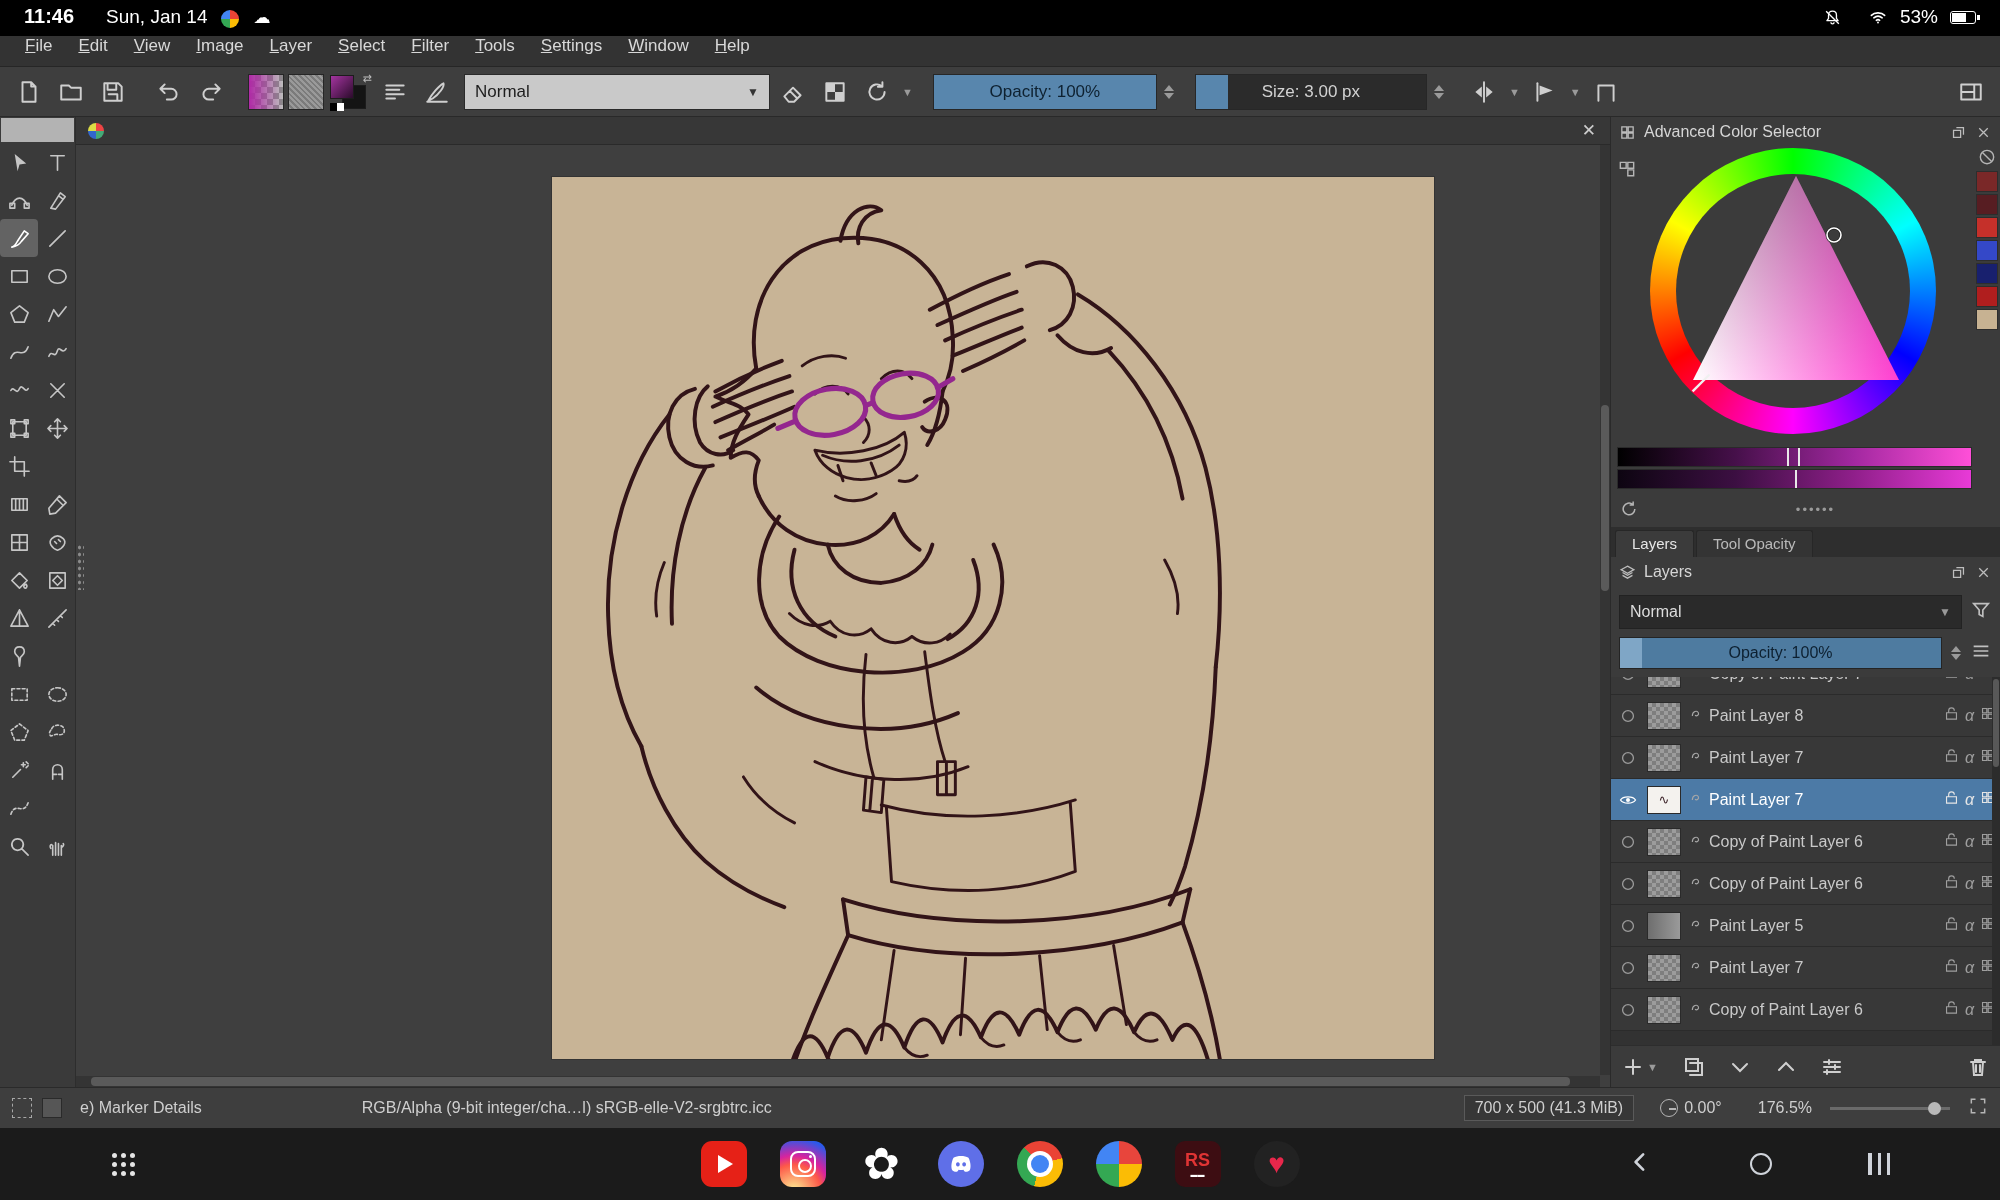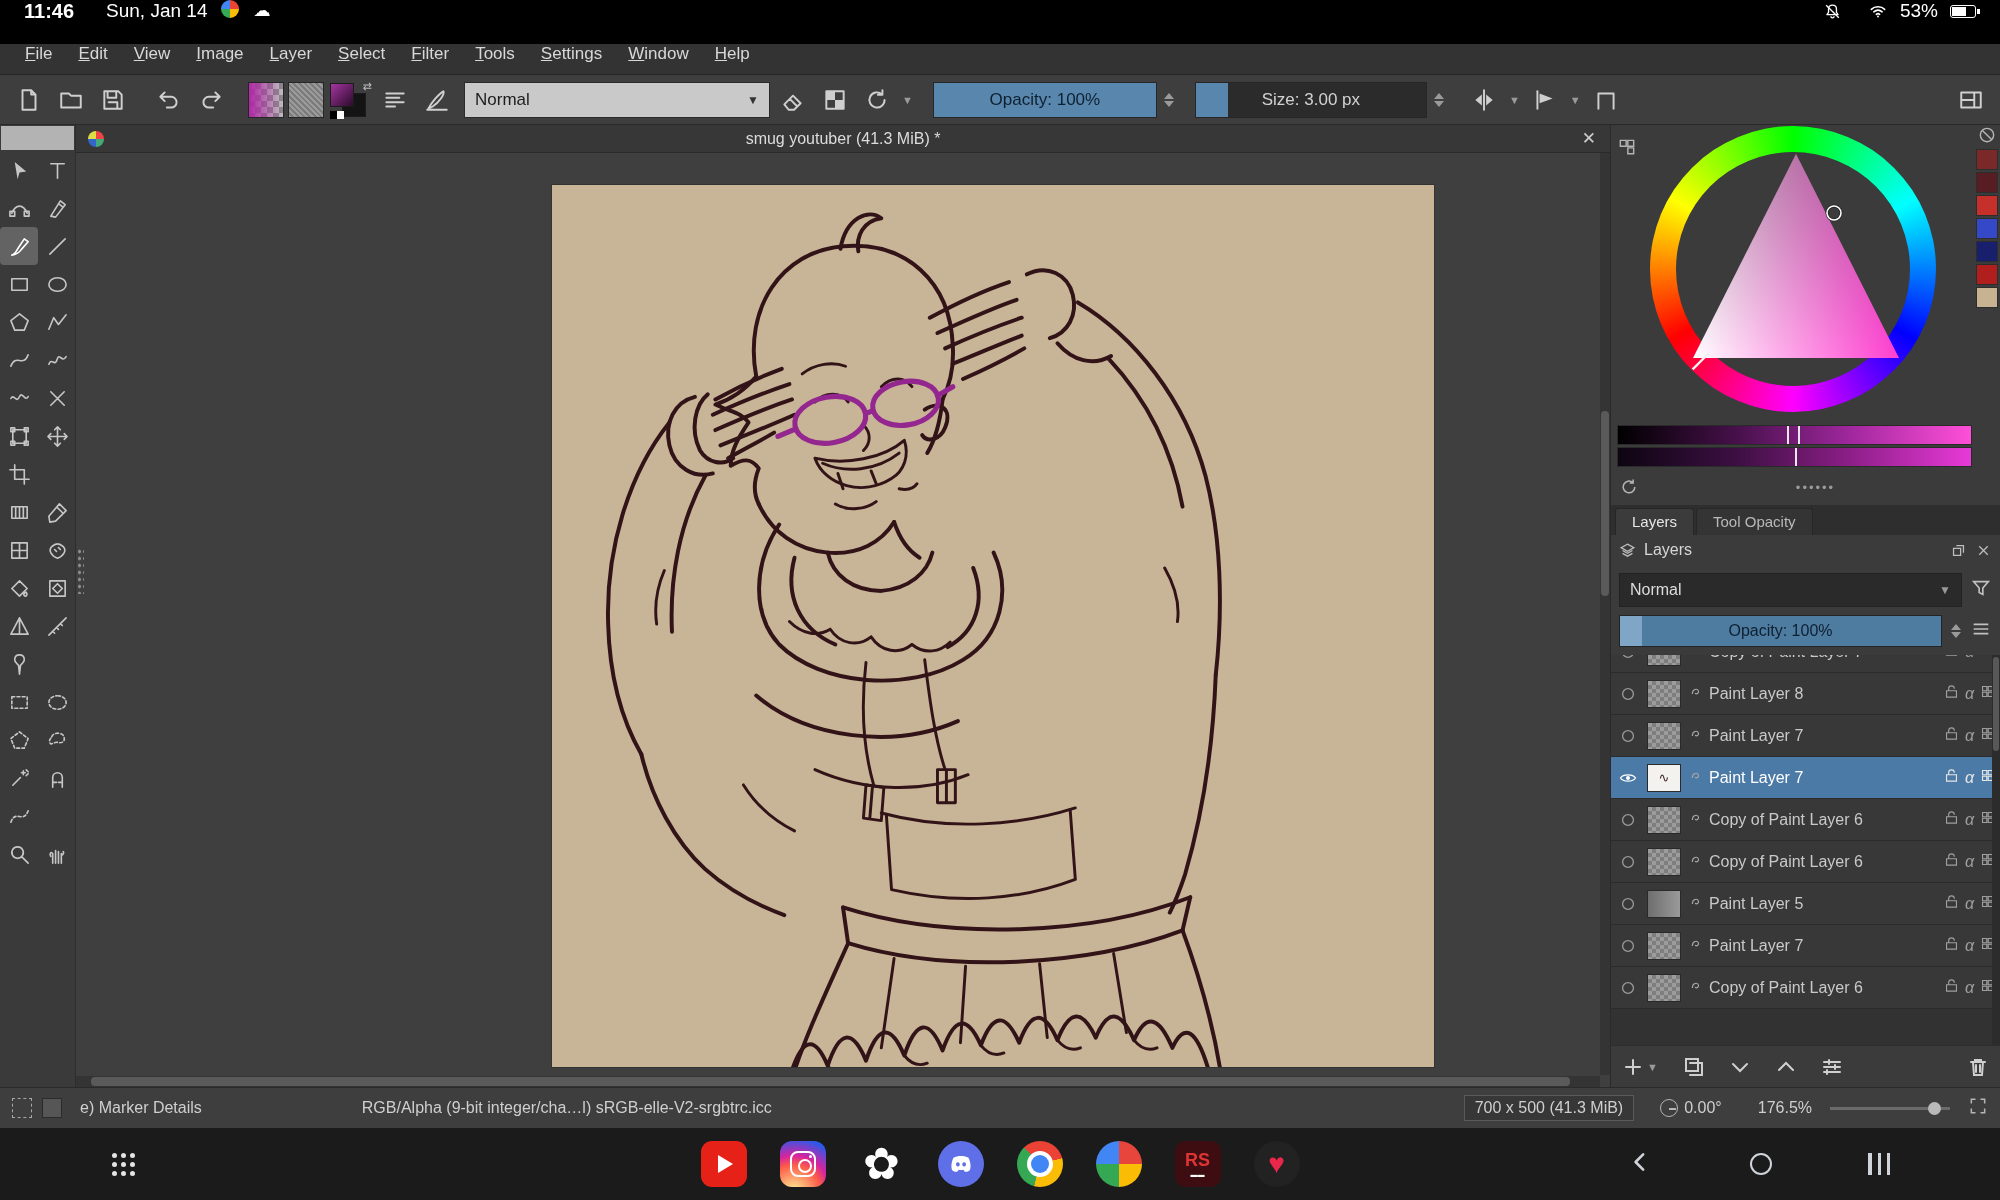--- a/index.html
+++ b/index.html
@@ -1,22 +1,22 @@
 <!DOCTYPE html>
 <html style="--canvas-bg: #c8b496; --line-color: #321418; --glasses-color: #94278f; --accent-blue: #5886ad; --slider-blue: #4e7ba0; --selection-blue: #4c7aa6;"><head>
 <meta charset="utf-8">
 <style>
   * { margin:0; padding:0; box-sizing:border-box; }
   html,body { width:2000px; height:1200px; overflow:hidden; background:#000;
     font-family:"Liberation Sans", sans-serif; -webkit-font-smoothing:antialiased; }
   #screen { width:2000px; height:1200px; display:flex; flex-direction:column; }
 
   
-  #android-bar { height:44px; background:#000; color:#fff; display:flex; align-items:flex-start;
-    padding:0 24px; font-size:19px; flex:0 0 auto; }
+  #android-bar { height:36px; background:#000; color:#fff; display:flex; align-items:flex-end;
+    padding:8px 24px; font-size:19px; flex:0 0 auto; }
   #android-bar .time { font-weight:bold; font-size:20px; }
   #android-bar .date { margin-left:32px; font-size:19px; }
   .abar-ic { margin-left:14px; display:inline-flex; align-items:center; }
   .pinwheel { width:18px; height:18px; border-radius:50%;
     background:conic-gradient(#ea4335 0 25%, #fbbc05 0 50%, #34a853 0 75%, #4285f4 0 100%); }
   .cloud-g { font-size:17px; color:#fff; }
   #android-right { margin-left:auto; display:flex; align-items:center; gap:12px; }
   .batt { width:26px; height:13px; border:1.5px solid #fff; border-radius:3px; position:relative; }
   .batt::after { content:""; position:absolute; right:-5px; top:3px; width:3px; height:5px; background:#fff; }
   .batt i { position:absolute; left:1px; top:1px; bottom:1px; width:57%; background:#fff; }
@@ -548,21 +548,20 @@
             <svg viewBox="0 0 24 24" class="">
               <path d="M7,21 V11 M10,21 V8 M13,21 V9 M16,21 V11 M5,14 C4,12 4,10 6,10 M16,13 C18,12 19,10 18,9"></path>
             </svg>
           </div>
         </div>
     </div>
 
     <div id="canvas-area">
       <div id="doc-titlebar">
         <span id="doc-icon"></span>
-        <span id="doc-title">smug youtuber (41.3 MiB) *</span>
         <span id="doc-close">✕</span>
       </div>
 
       <div id="canvas">
         <svg viewBox="0 0 691 691">
           <g class="ln">
 
             <path d="M160,150 C150,96 180,52 228,48 C278,44 312,76 314,126 C315,142 312,156 306,168"></path>
             <path d="M226,50 C230,26 248,18 258,26 C244,28 238,40 240,52"></path>
             <path d="M160,150 C150,162 140,168 128,172 C140,178 148,178 154,186 C146,198 140,208 140,220 C150,214 156,214 162,222 C158,232 158,242 162,250"></path>
@@ -631,20 +630,33 @@
       <div id="canvas-vscroll">
           <div class="thumb"></div>
         </div>
       <div id="canvas-hscroll">
           <div class="thumb"></div>
         </div>
       <div id="splitter-dots"></div>
     </div>
 
     <div id="right-panel">
+      <div class="dock-header">
+        <svg viewBox="0 0 24 24">
+            <path d="M4,4 h7 v7 h-7 Z M13,4 h7 v7 h-7 Z M4,13 h7 v7 h-7 Z M13,13 h7 v7 h-7 Z"></path>
+          </svg>
+        <span>Advanced Color Selector</span>
+        <span class="sp"></span>
+        <svg viewBox="0 0 24 24">
+            <path d="M5,9 H15 V19 H5 Z M9,5 H19 V15"></path>
+          </svg>
+        <svg viewBox="0 0 24 24">
+            <path d="M6,6 L18,18 M18,6 L6,18"></path>
+          </svg>
+      </div>
 
       <div id="acs-body">
         <span id="acs-settings">
           <svg viewBox="0 0 24 24">
               <path d="M4,4 h7 v7 h-7 Z M13,13 h7 v7 h-7 Z M13,4 h7 v7 h-7 Z"></path>
             </svg></span>
         <span id="gamut-btn">
           <svg viewBox="0 0 24 24">
               <circle cx="12" cy="12" r="8"></circle>
               <path d="M6.5,6.5 L17.5,17.5"></path>

